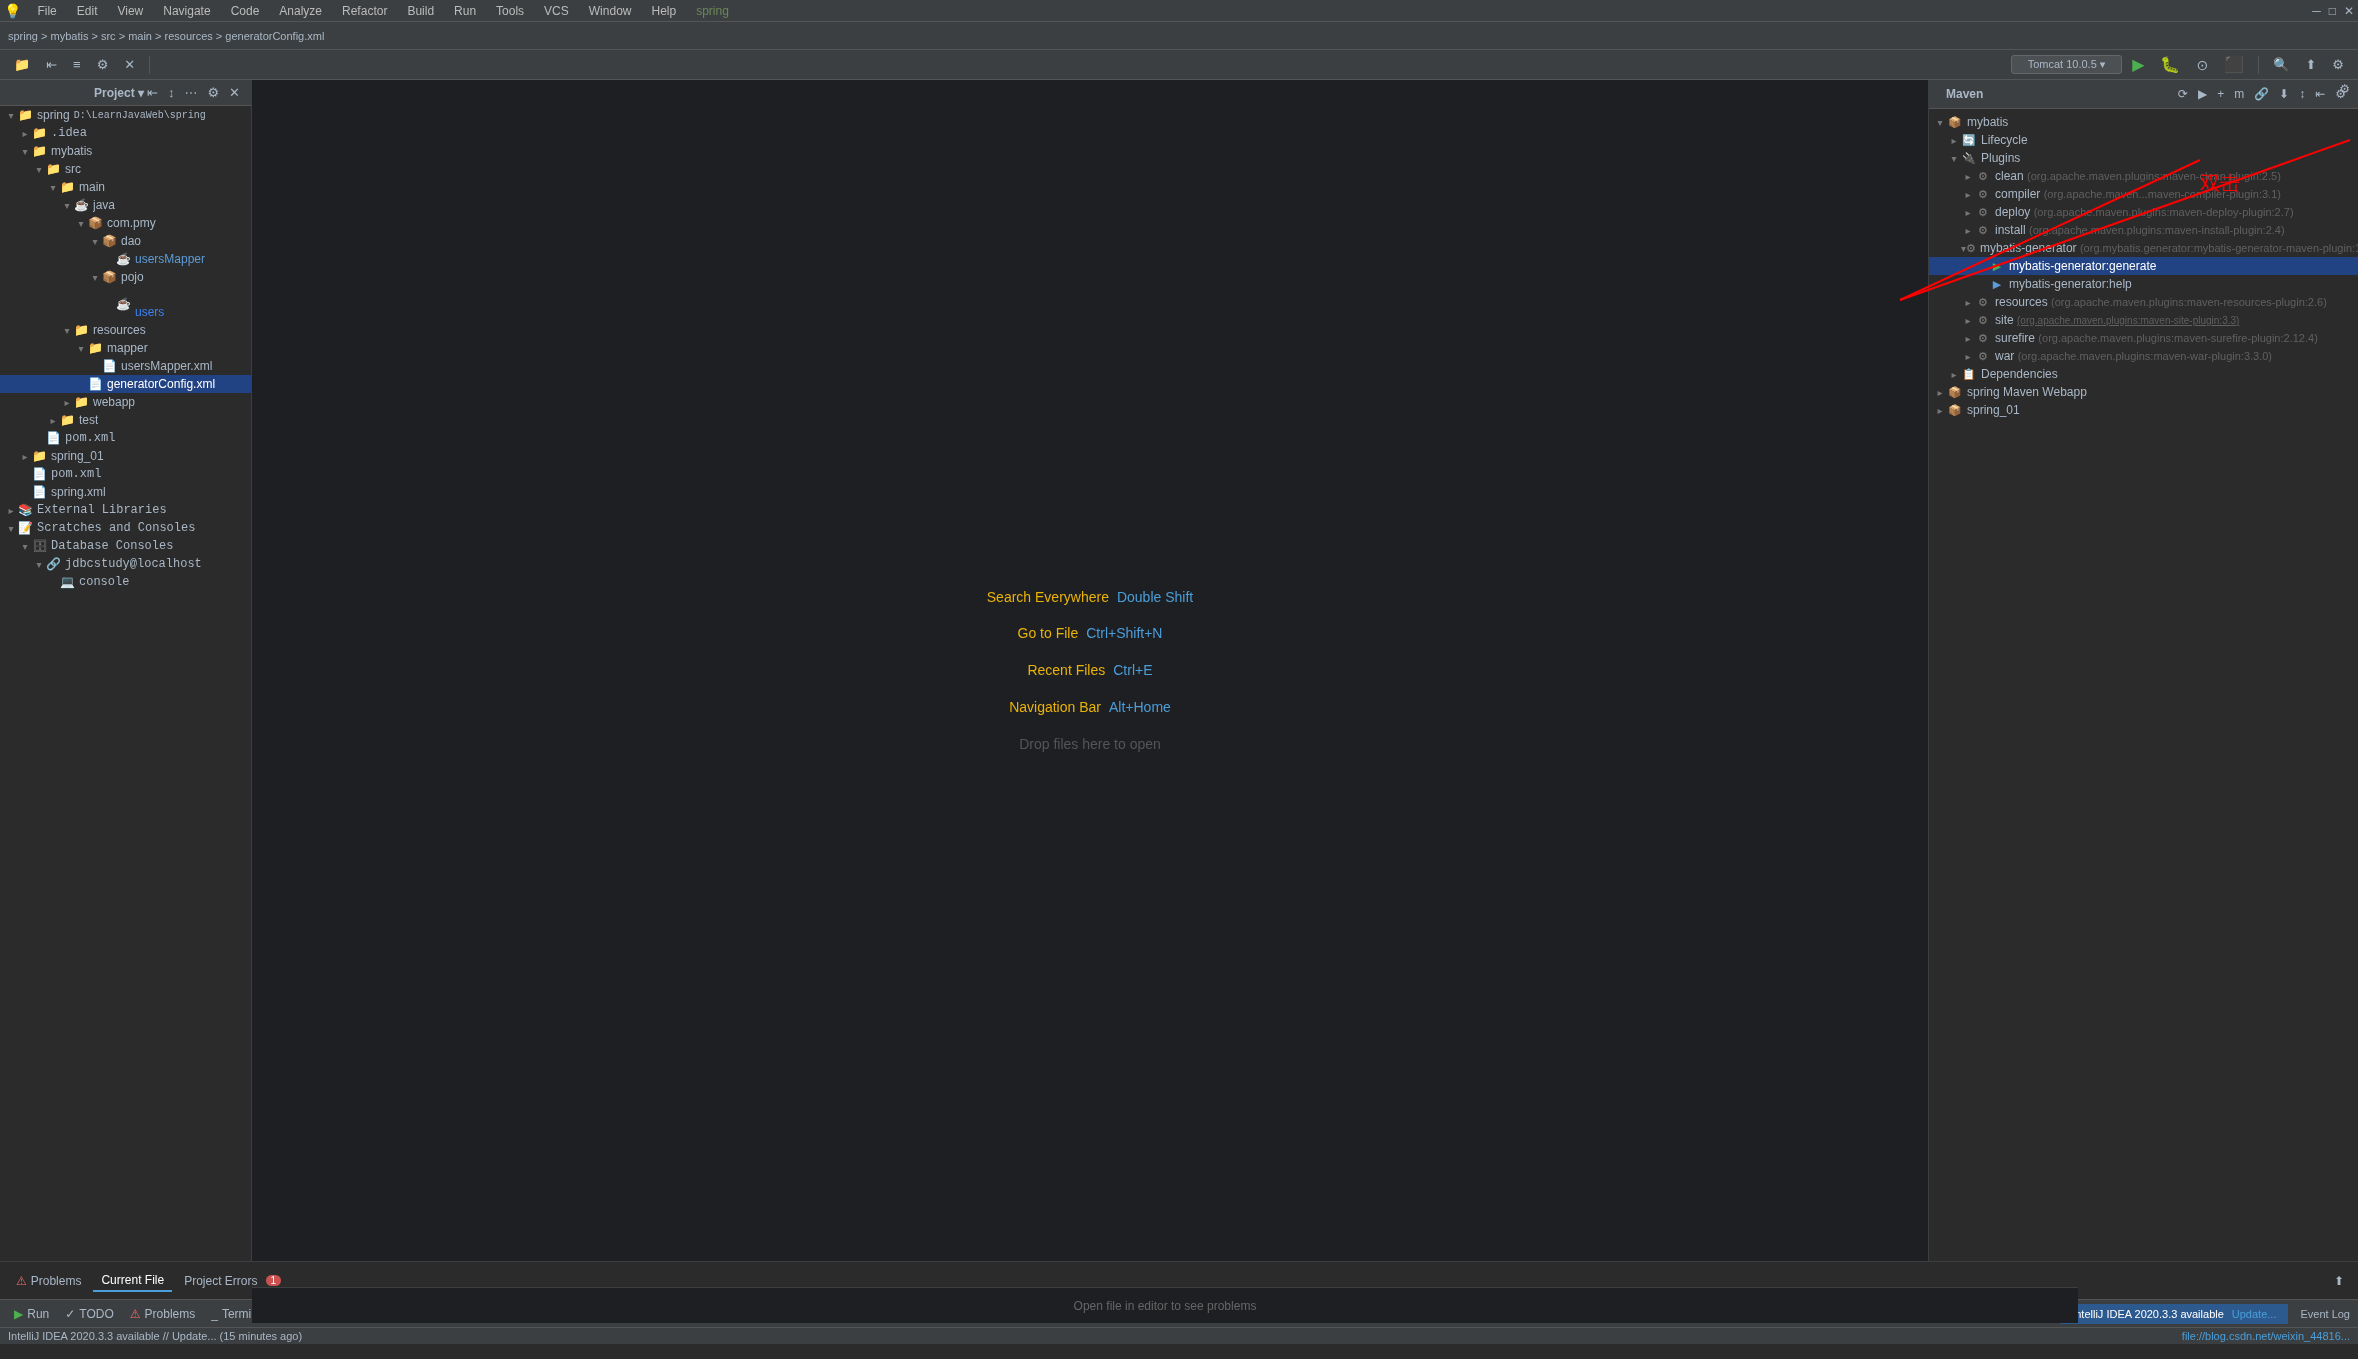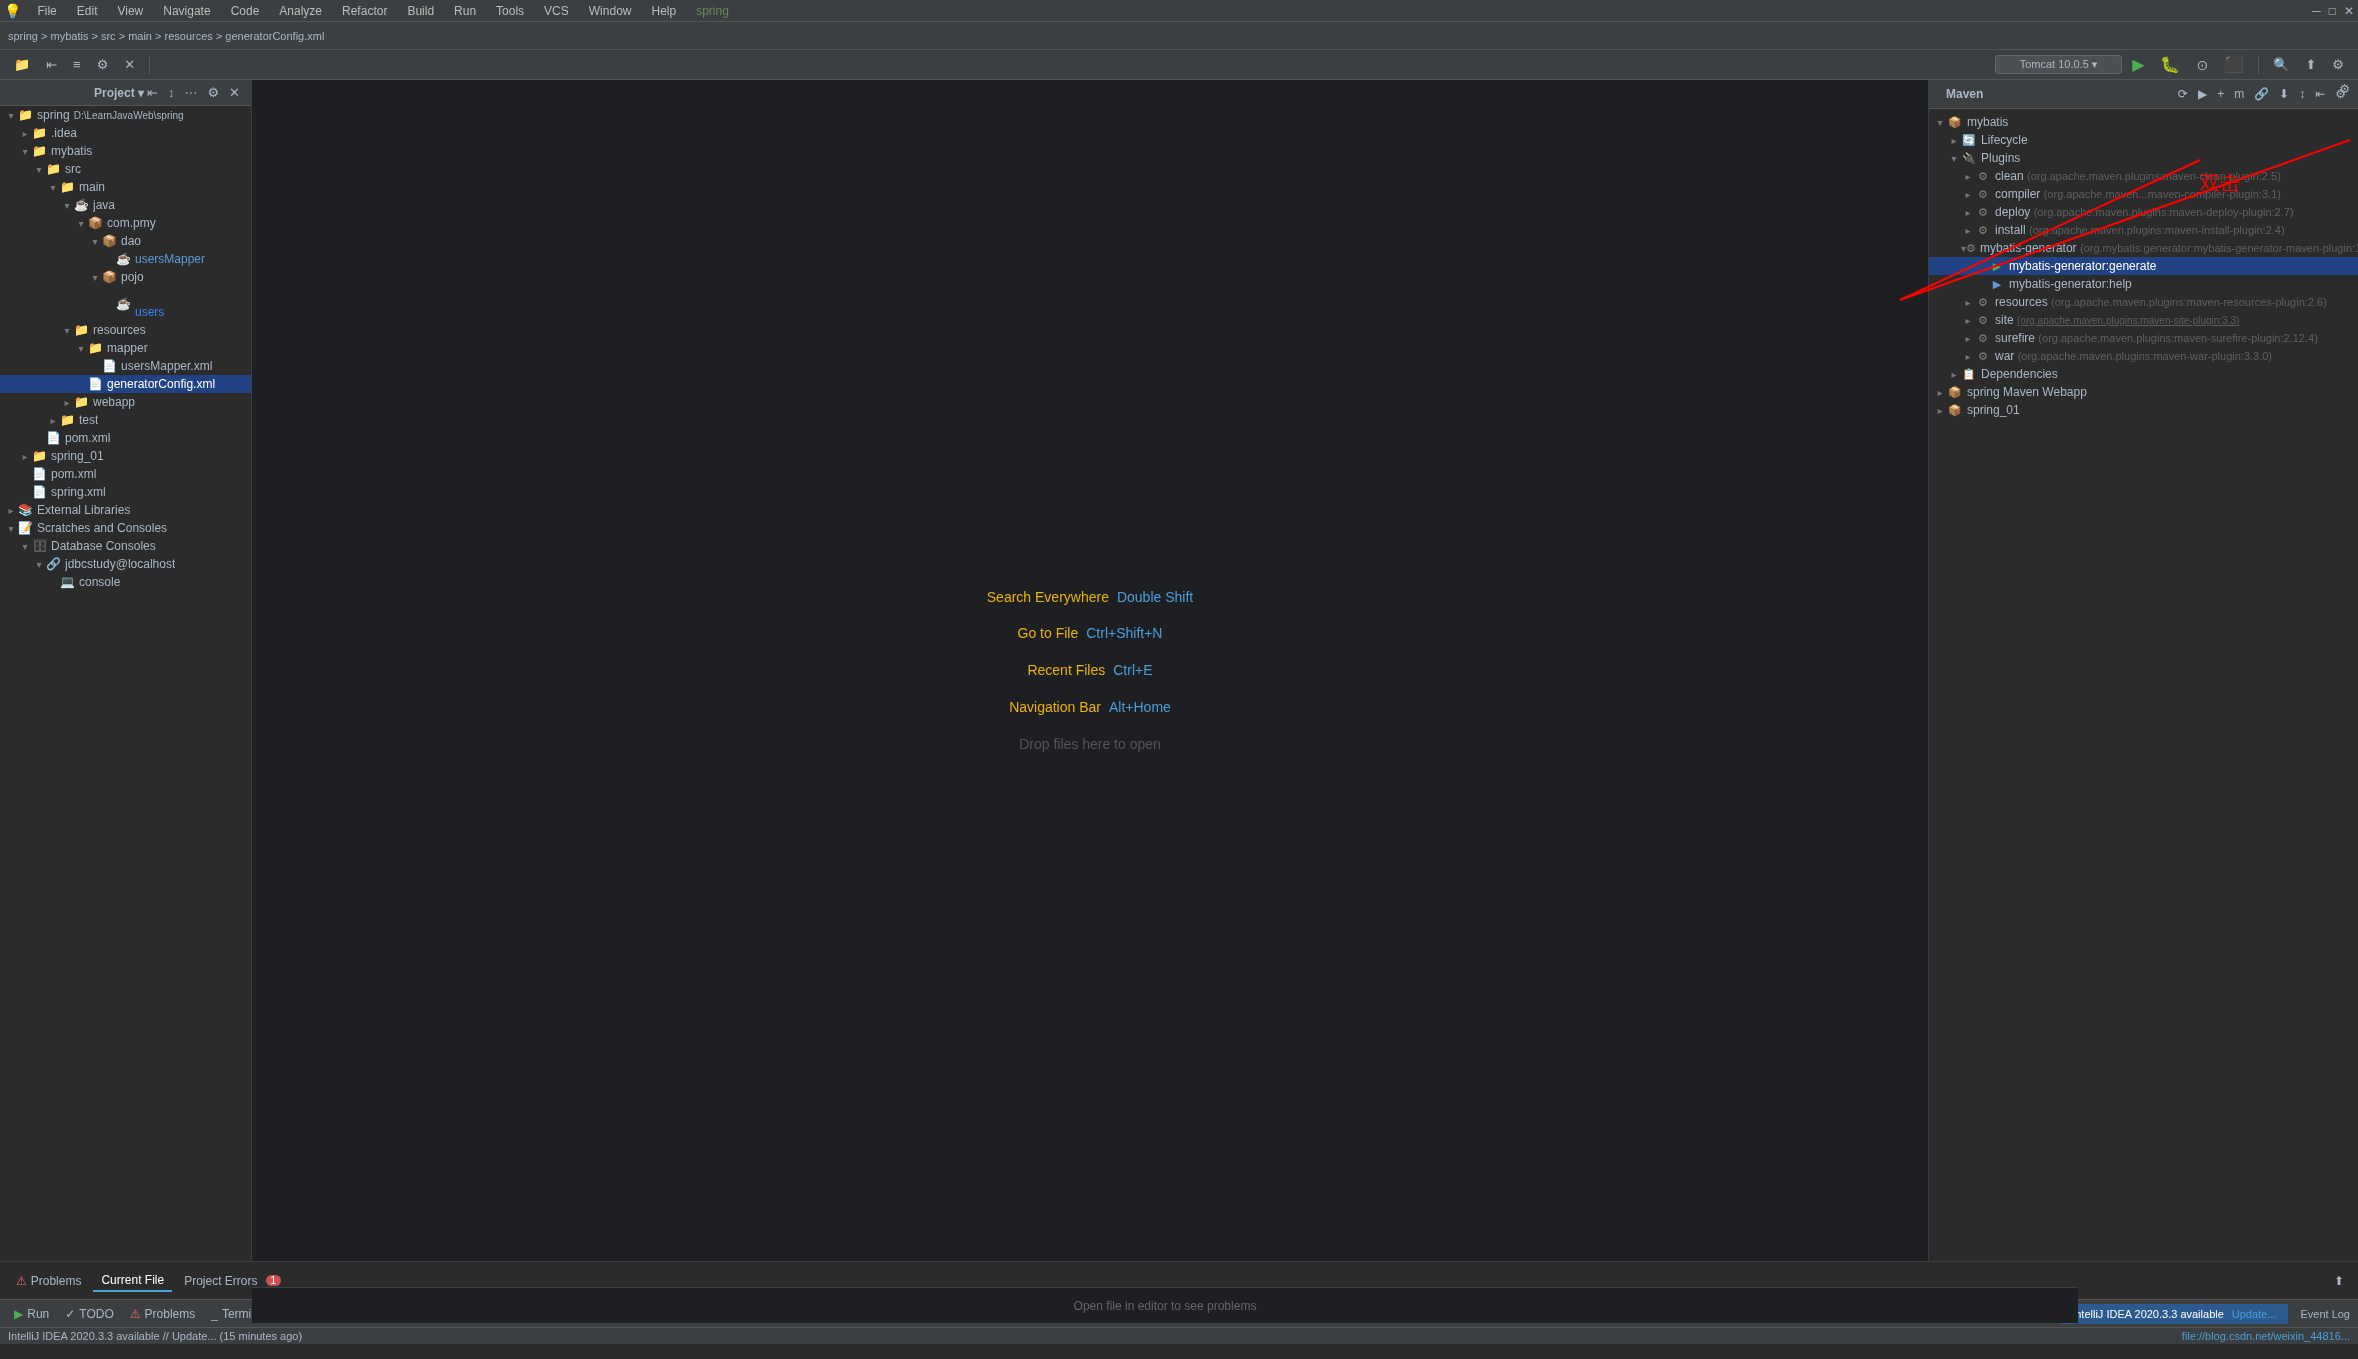--- a/index.html
+++ b/index.html
@@ -58,21 +58,21 @@
       color: #a9b7c6;
       padding: 3px 6px;
       cursor: pointer;
       font-size: 13px;
     }
     .toolbar-sep { width: 1px; height: 18px; background: #555; margin: 0 4px; }
     .run-config {
       background: #4c5052;
       border: 1px solid #666;
       color: #a9b7c6;
-      padding: 2px 24px;
+      padding: 2px 16px;
       font-size: 11px;
       cursor: pointer;
       border-radius: 3px;
     }
 
     
     #main-layout {
       display: flex;
       height: calc(1359px - 22px - 28px - 30px - 38px - 36px);
     }
@@ -107,21 +107,21 @@
     }
     .tree-node.selected { background: #214283; }
     .tree-node .indent { display: inline-block; flex-shrink: 0; }
     .tree-node .arrow { width: 14px; text-align: center; font-size: 10px; color: #777; }
     .tree-node .icon { width: 16px; height: 14px; margin-right: 3px; text-align: center; font-size: 12px; flex-shrink: 0; }
     .tree-node .label { color: #a9b7c6; font-size: 12px; overflow: hidden; text-overflow: ellipsis; }
 
     
     .color-blue { color: #5c9bd6; }
     .color-orange { color: #cc7832; }
-    .color-gray { color: #808080; }
+    .color-gray { color: #808080; font-family: Liberation Mono, monospace; }
     .color-cyan { color: #4db6ac; }
 
     
     #center-panel {
       flex: 1;
       background: #1e1f22;
       display: flex;
       align-items: center;
       justify-content: center;
       position: relative;

